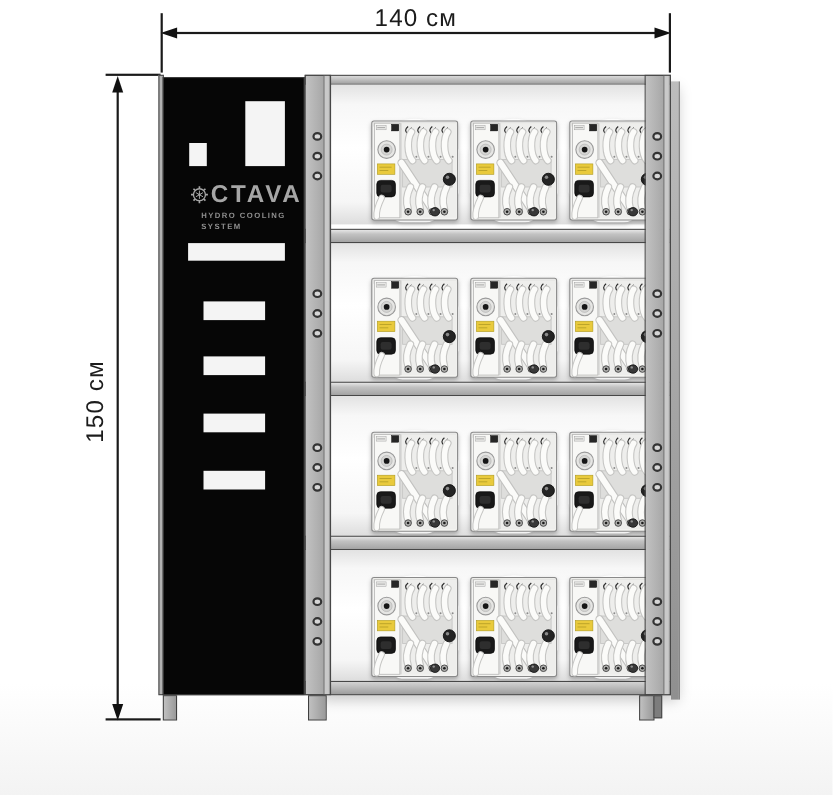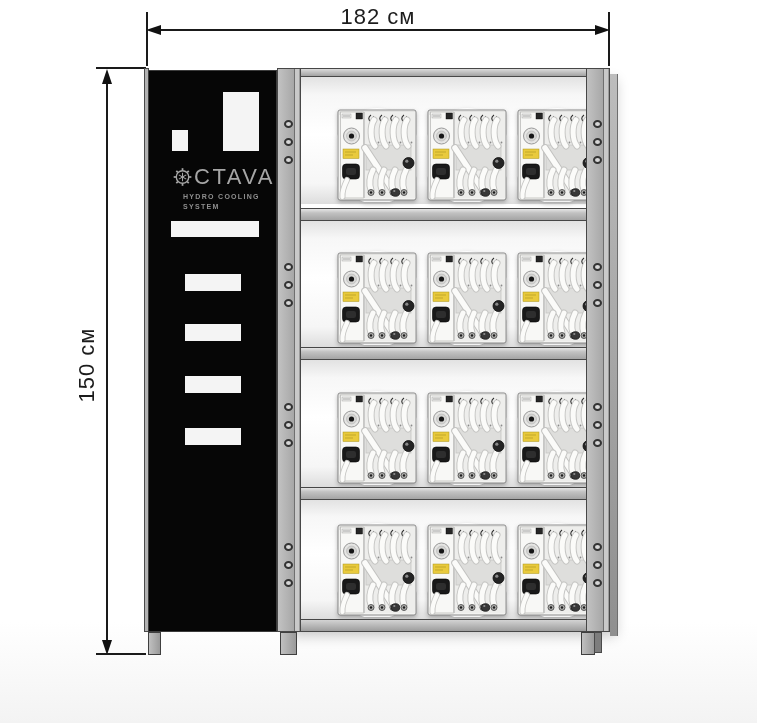--- a/index.html
+++ b/index.html
@@ -31,21 +31,21 @@
   .left-edge{position:absolute;left:144px;top:68px;width:5px;height:564px;
     background:#b2b2b2;border:1px solid #4a4a4a;box-sizing:border-box;}
   .black-panel{position:absolute;left:148px;top:70px;width:129px;height:562px;
     background:#060606;border:1px solid #3c3c3c;box-sizing:border-box;}
   .slot{position:absolute;background:#f4f4f4;}
   .slot-small{left:23px;top:59px;width:16px;height:21px;}
   .slot-large{left:74px;top:21px;width:36px;height:59px;}
   .strip-wide{left:22px;top:150px;width:88px;height:16px;}
   .vent{position:absolute;left:36px;width:56px;height:17px;background:#f4f4f4;}
   .logo-row{position:absolute;left:24px;top:93px;width:102px;height:26px;display:flex;align-items:center;}
-  .logo-text{color:#a6a6a6;font-size:22px;letter-spacing:2.5px;font-weight:400;line-height:1;margin-left:2px;}
+  .logo-text{color:#a6a6a6;font-size:22px;letter-spacing:2.5px;font-weight:700;line-height:1;margin-left:2px;}
   .subtitle{position:absolute;left:34px;top:121px;color:#8f8f8f;font-size:7px;font-weight:bold;letter-spacing:1.3px;line-height:1.45;}
   
   .rack{position:absolute;left:277px;top:68px;width:333px;height:564px;
     box-shadow:10px 8px 12px -4px rgba(0,0,0,0.22);}
   .side-shade{position:absolute;left:610px;top:74px;width:7px;height:562px;
     background:linear-gradient(180deg,#bdbdbd,#8f8f8f);border-right:1px solid #6e6e6e;}
   .top-bar{position:absolute;left:0;top:0;width:333px;height:9px;
     background:linear-gradient(180deg,#dadada,#a2a2a2);border:1px solid #474747;box-sizing:border-box;}
   .post{position:absolute;top:0;width:24px;height:564px;
     background:linear-gradient(90deg,#c2c2c2,#aeaeae 55%,#9b9b9b);
@@ -69,21 +69,21 @@
   .leg-left{left:280px;top:632px;width:17px;height:23px;}
   .leg-right{left:581px;top:632px;width:14px;height:23px;}
   .leg-right-shade{left:594px;top:632px;width:8px;height:21px;background:#7d7d7d;border:1px solid #4a4a4a;}
   .unit{position:absolute;filter:drop-shadow(0 2px 2px rgba(0,0,0,0.28));}
 </style>
 </head>
 <body>
 
 <div class="scene">
 
-  <div class="dim-label dim-label-top">182 см</div>
+  <div class="dim-label dim-label-top">140 см</div>
   <div class="dline dline-h-top"></div>
   <div class="arr arr-left"></div>
   <div class="arr arr-right"></div>
   <div class="ext ext-v-l"></div>
   <div class="ext ext-v-r"></div>
 
   <div class="dim-label dim-label-left">150 см</div>
   <div class="dline dline-v-left"></div>
   <div class="arr arr-up"></div>
   <div class="arr arr-down"></div>

